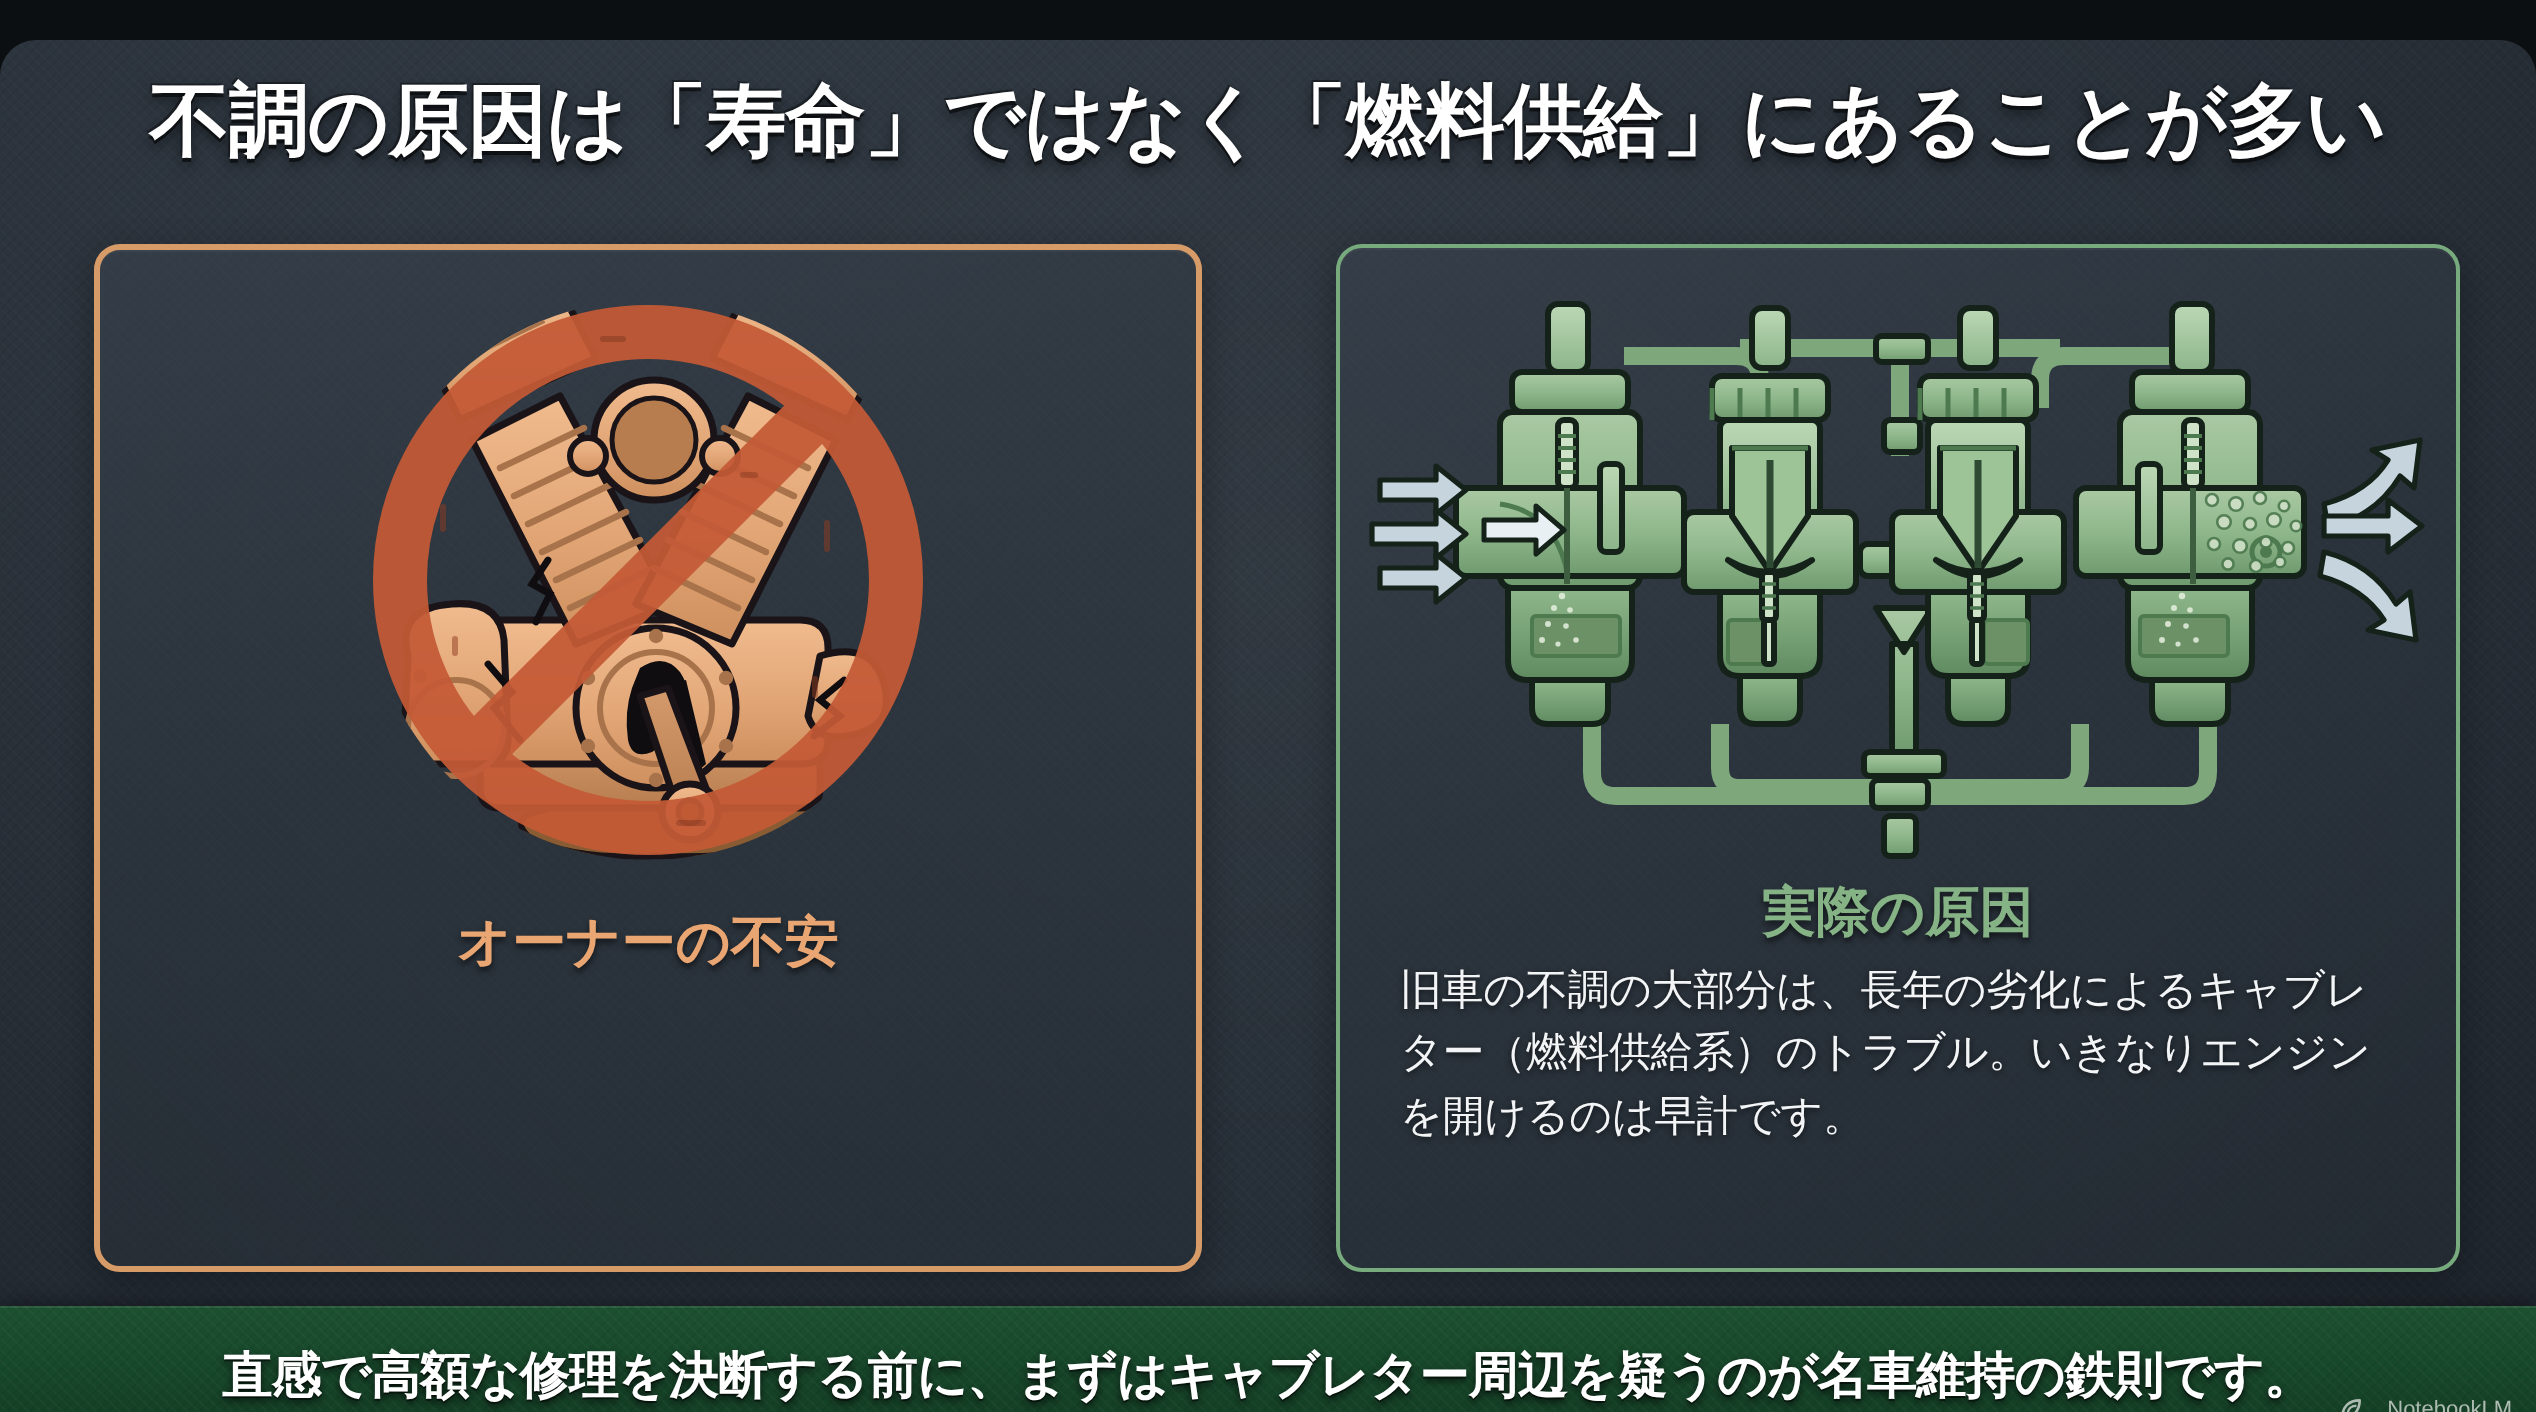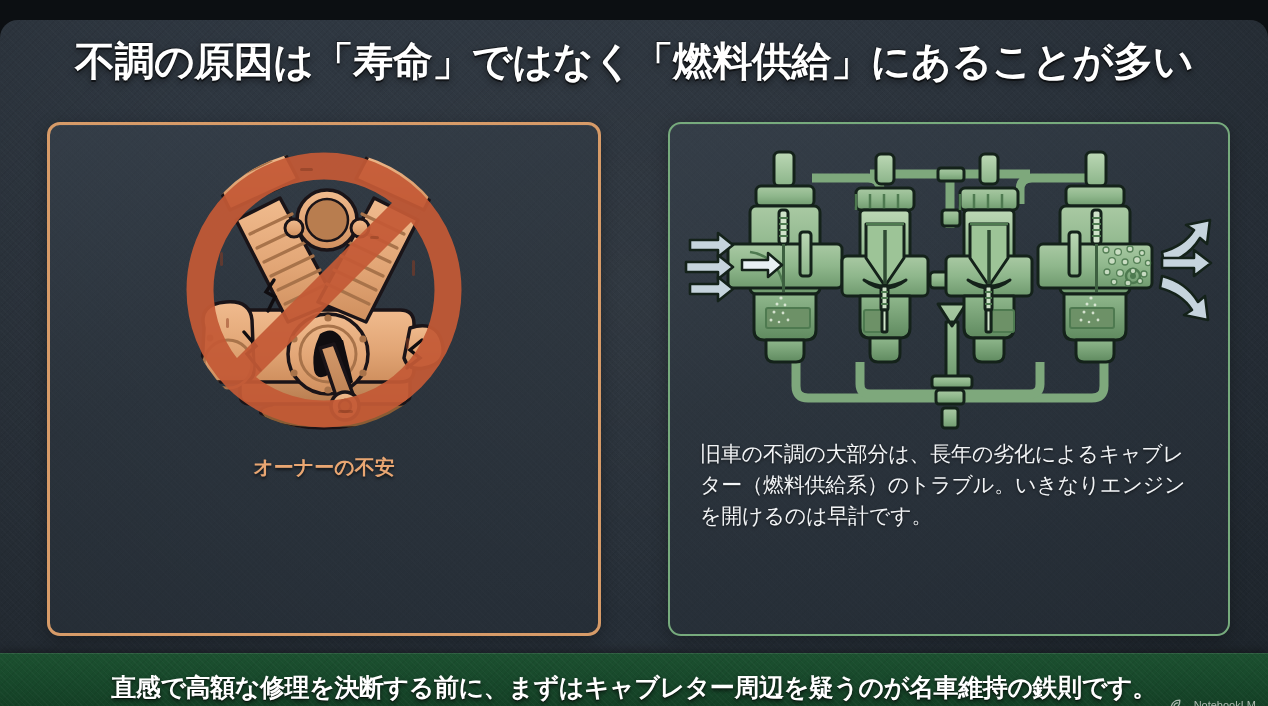--- a/index.html
+++ b/index.html
@@ -86,21 +86,21 @@
   }
   #card-left  .art { height: 330px; }
   #card-right .art { height: 316px; }
 
   .card-body {
     width: 100%;
     padding: 0 18px;
     text-align: center;
   }
   .card-head {
-    font-size: 20px;
+    font-size: 27px;
     font-weight: 700;
     line-height: 1.2;
     margin-bottom: 10px;
     text-shadow: 0 2px 3px rgba(0,0,0,.6);
   }
   #head-left  { color: #e9a672; }
   #head-right { color: #85b385; }
 
   .card-text {
     color: #f2f4f6;
@@ -460,20 +460,21 @@
 
         <g fill="#c6d4dd" stroke="#14221a" stroke-width="2.6" stroke-linejoin="round">
           <path d="M478 120 q22 -6 32 -22 l-8 -5 l24 -5 l-3 24 l-7 -6 q-12 20 -36 26z"></path>
           <path d="M478 126 h32 v-8 l17 13 l-17 13 v-8 h-32z"></path>
           <path d="M478 144 q24 6 36 26 l7 -6 l3 24 l-24 -5 l8 -5 q-10 -16 -32 -22z"></path>
         </g>
       </svg>
     </div>
 
     <div class="card-body">
+      <div id="head-right" class="card-head">実際の原因</div>
       <p id="text-right" class="card-text">旧車の不調の大部分は、長年の劣化によるキャブレター（燃料供給系）のトラブル。いきなりエンジンを開けるのは早計です。</p>
     </div>
   </section>
 
   <footer id="banner">
     <span id="banner-text">直感で高額な修理を決断する前に、まずはキャブレター周辺を疑うのが名車維持の鉄則です。</span>
   </footer>
 
   <div id="watermark">
     <svg width="13" height="13" viewBox="0 0 24 24">

